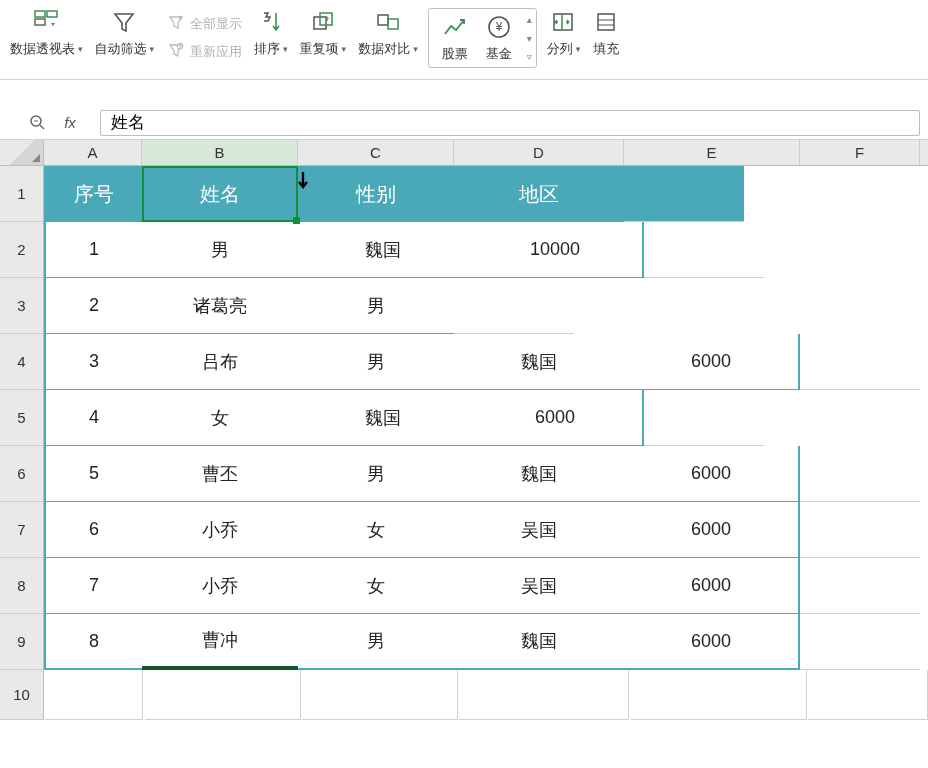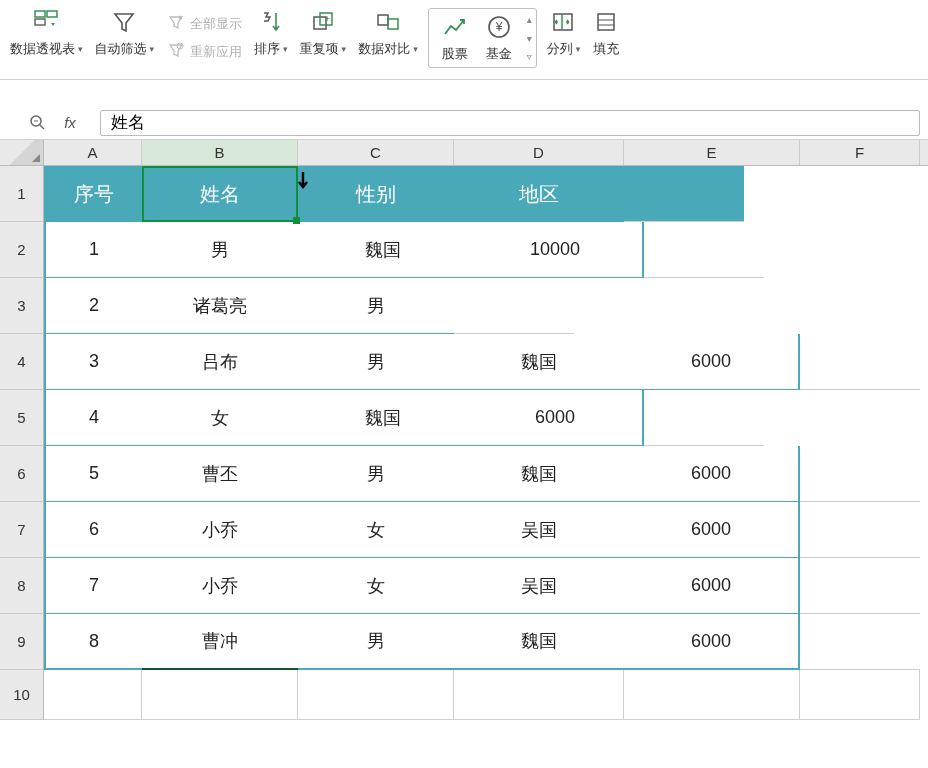--- a/index.html
+++ b/index.html
@@ -33,21 +33,21 @@
 .col-h { border-right: 1px solid #ccc; display: flex; align-items: center; justify-content: center; font-size: 15px; color: #333; }
 .col-h.selected { background: #d8e8d8; }
 .cA { width: 98px; } .cB { width: 156px; } .cC { width: 156px; } .cD { width: 170px; } .cE { width: 176px; } .cF { width: 120px; }
 
 .row { display: flex; }
 .row-h { width: 44px; background: #e9e9e9; border-right: 1px solid #bbb; border-bottom: 1px solid #ccc; display: flex; align-items: center; justify-content: center; font-size: 15px; color: #333; }
 .cell { border-right: 1px solid #d0d0d0; border-bottom: 1px solid #d0d0d0; display: flex; align-items: center; justify-content: center; font-size: 18px; color: #222; }
 .row.data .cell, .row.header .cell { border-right: none; border-bottom: 1px solid #4aa9b8; }
 .row.data { height: 56px; } .row.data .row-h { height: 56px; } .row.data .cell { height: 56px; }
 .row.header { height: 56px; } .row.header .row-h { height: 56px; } .row.header .cell { height: 56px; background: #4aa9b8; color: #fff; font-size: 20px; }
-.row.empty { height: 56px; } .row.empty .row-h { height: 50px; } .row.empty .cell { height: 50px; }
+.row.empty { height: 56px; justify-content: space-between; } .row.empty .row-h { height: 50px; } .row.empty .cell { height: 50px; }
 .data-table-border { border-top: 2px solid #4aa9b8; }
 .tbl-left { border-left: 2px solid #4aa9b8; }
 .tbl-right-edge { border-right: 2px solid #4aa9b8 !important; }
 
 .sel-box { position: absolute; border: 2px solid #0f8f3a; pointer-events: none; }
 .sel-handle { position: absolute; width: 7px; height: 7px; background: #0f8f3a; right: -4px; bottom: -4px; }
 .cursor-arrow { position: absolute; font-size: 18px; color: #000; pointer-events: none; }
 
 svg { display: block; }
 </style>
@@ -287,21 +287,21 @@
         <div class="cell cA tbl-left" style="">7</div>
         <div class="cell cB" style="">小乔</div>
         <div class="cell cC" style="">女</div>
         <div class="cell cD" style="">吴国</div>
         <div class="cell cE tbl-right-edge" style="">6000</div>
         <div class="cell cF" style="border-bottom:1px solid #d0d0d0;"></div>
       </div>
       <div class="row data">
         <div class="row-h">9</div>
         <div class="cell cA tbl-left" style="border-bottom:2px solid #4aa9b8;">8</div>
-        <div class="cell cB" style="border-bottom:2px solid #14532d;">曹冲</div>
+        <div class="cell cB" style="border-bottom:4px solid #14532d;">曹冲</div>
         <div class="cell cC" style="border-bottom:2px solid #4aa9b8;">男</div>
         <div class="cell cD" style="border-bottom:2px solid #4aa9b8;">魏国</div>
         <div class="cell cE tbl-right-edge" style="border-bottom:2px solid #4aa9b8;">6000</div>
         <div class="cell cF" style="border-bottom:1px solid #d0d0d0;"></div>
       </div>
     </div>
 
   <div class="row empty">
     <div class="row-h">10</div>
     <div class="cell cA"></div>

